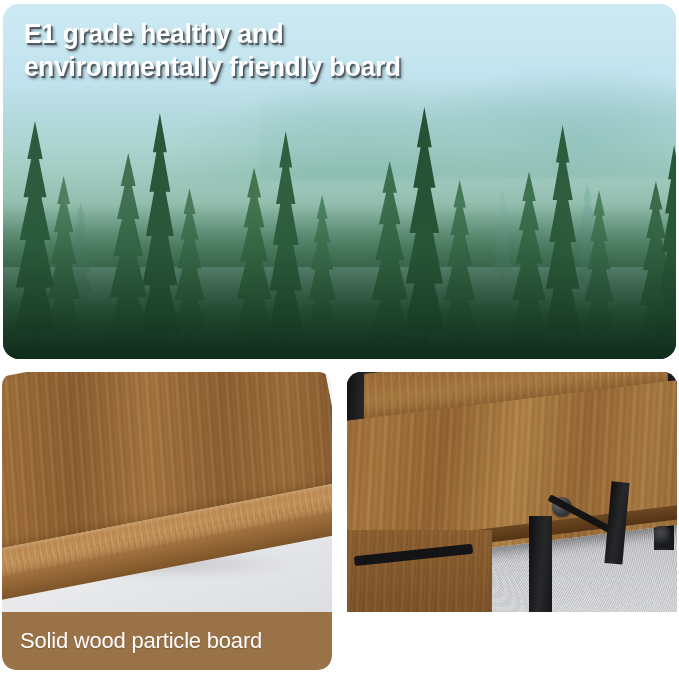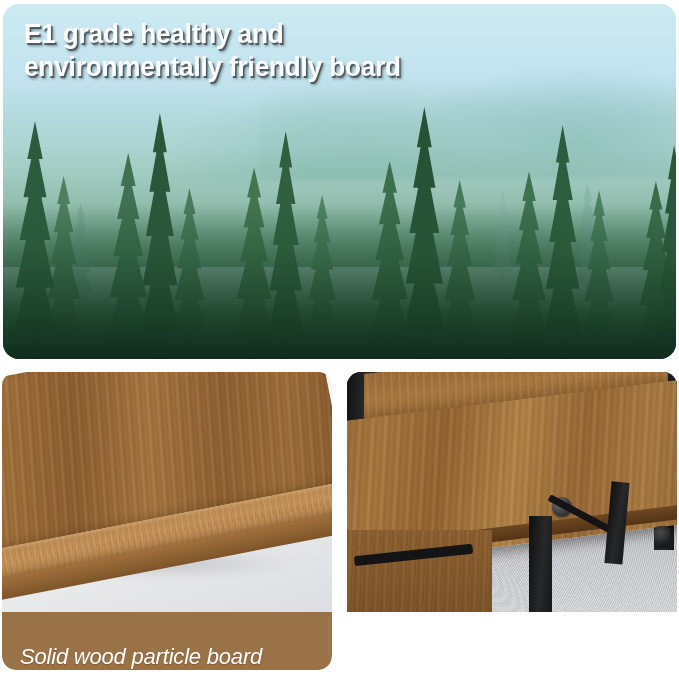--- a/index.html
+++ b/index.html
@@ -372,22 +372,21 @@
   
   .caption {
     position: absolute;
     left: 0;
     bottom: 0;
     width: 100%;
     height: 58px;
     background: #9a7248;
     border-radius: 0 0 14px 14px;
     display: flex;
-    align-items: flex-end;
-    font-style: italic;
+    align-items: center;
   }
   .caption-text {
     color: #ffffff;
     font-size: 22px;
     font-weight: normal;
     letter-spacing: -0.2px;
     padding-left: 18px;
     white-space: nowrap;
     text-shadow: 0 1px 1px rgba(80,55,28,0.4);
   }

